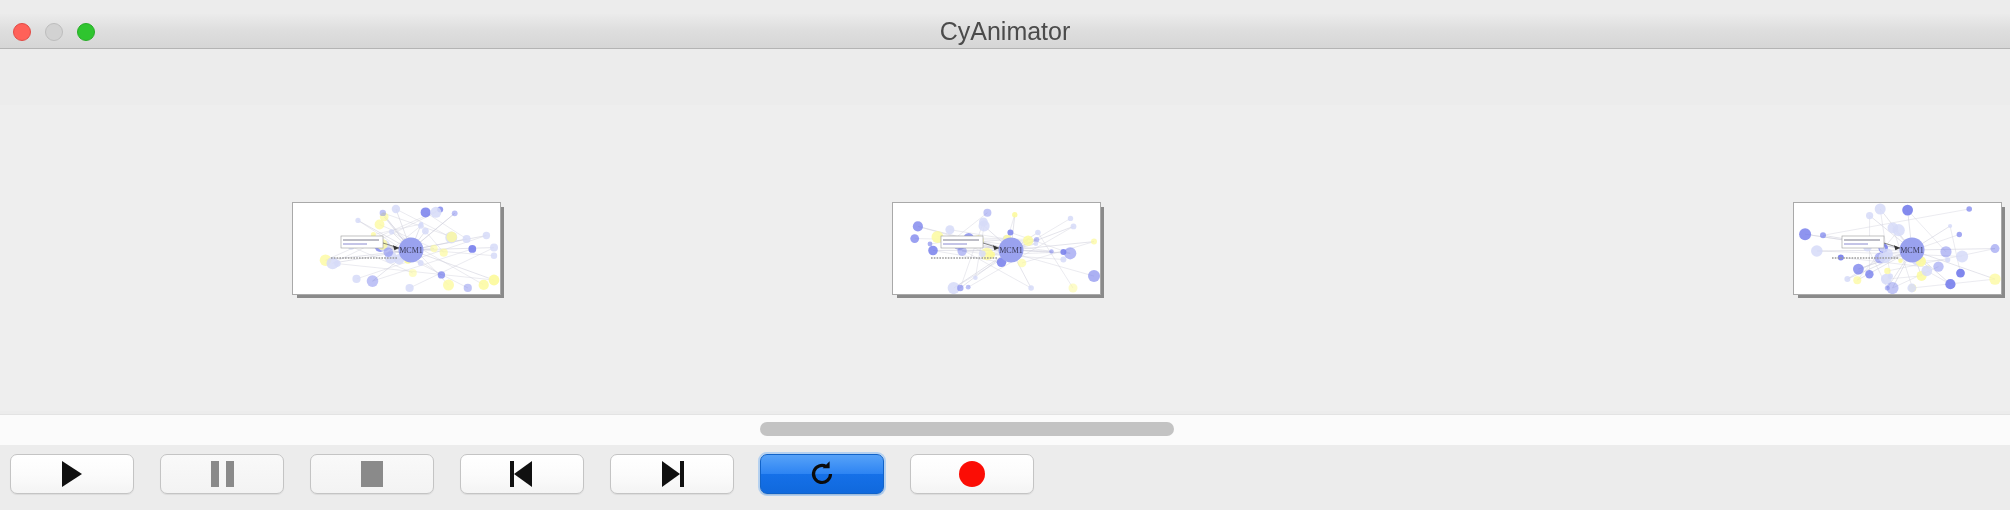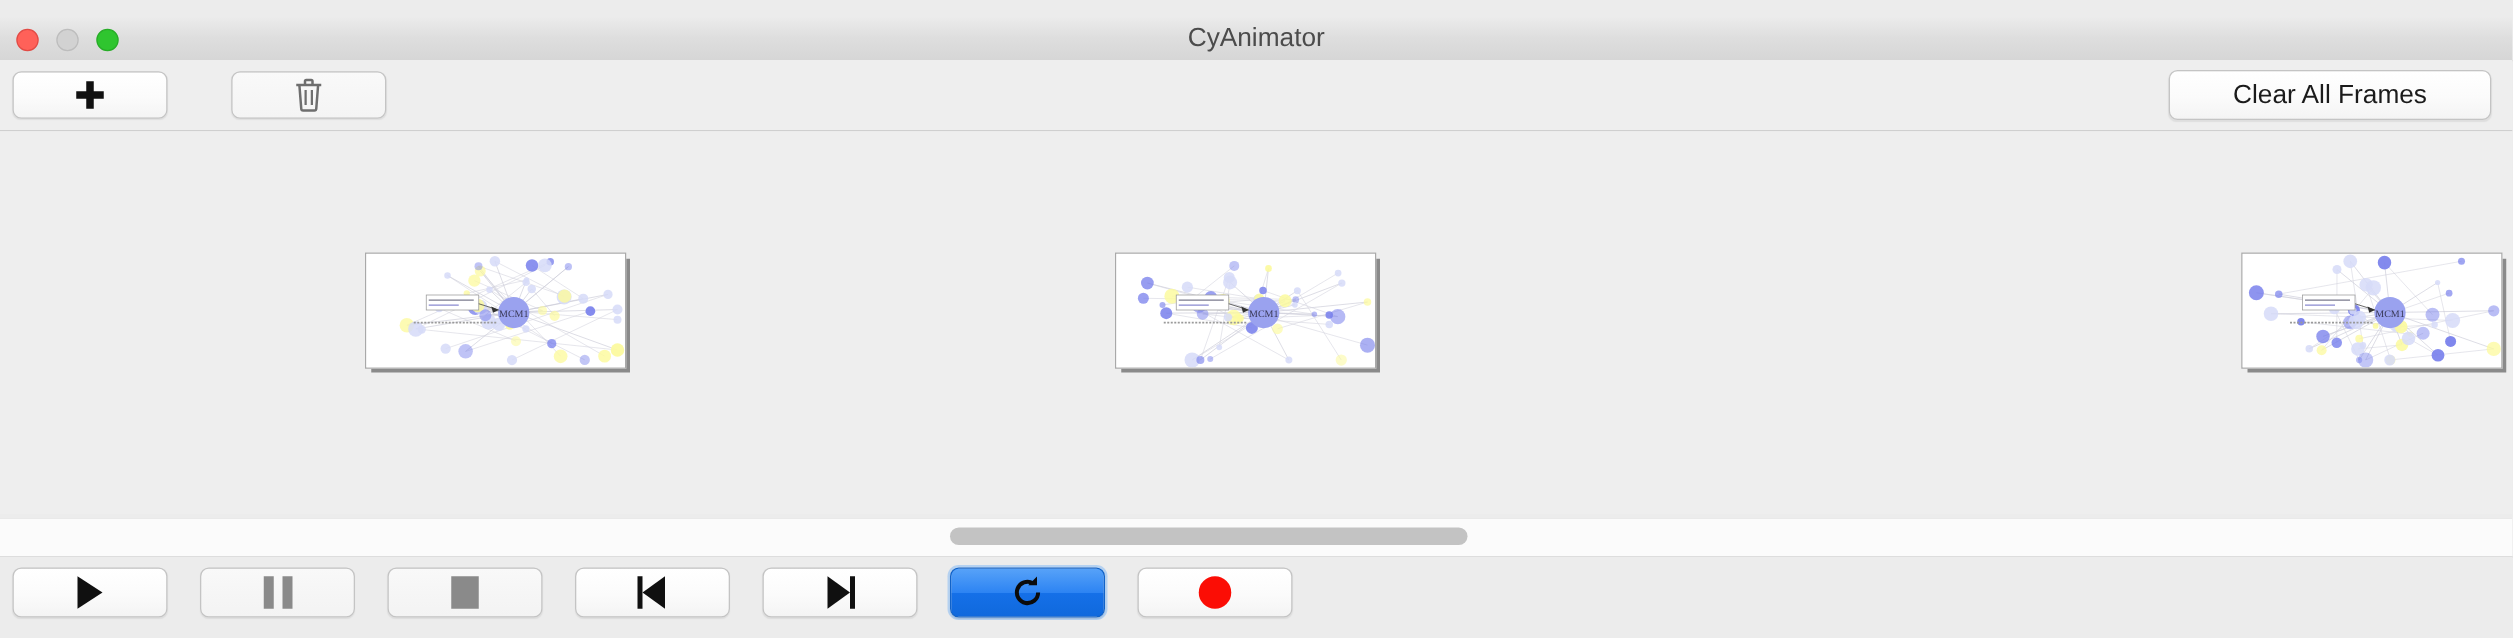--- a/index.html
+++ b/index.html
@@ -25,21 +25,21 @@
     background:linear-gradient(to bottom,#ebebeb 0%,#dedede 48%,#d6d6d6 100%);
     border-bottom:1px solid #b4b4b4;
   }
   .lights{position:absolute;left:13px;top:9px;display:flex;gap:14px;}
   .light{width:18px;height:18px;border-radius:50%;box-sizing:border-box;}
   .light.red{background:#ff6159;border:1px solid #e24b45;}
   .light.yellow{background:#d2d2d2;border:1px solid #bdbdbd;}
   .light.green{background:#2fc52f;border:1px solid #27ad27;}
   .wintitle{
     position:absolute;left:0;top:0;width:2010px;height:34px;
-    line-height:34px;text-align:center;font-size:21px;color:#4b4b4b;
+    line-height:34px;text-align:center;font-size:25px;color:#4b4b4b;
   }
 
   
   .toolbar{
     position:absolute;left:0;top:48px;width:2010px;height:56px;
     background:#eeeeee;border-bottom:1px solid #cfcfcf;
   }
   .btn{
     position:absolute;box-sizing:border-box;
     border:1px solid #c4c4c4;border-radius:7px;
@@ -131,36 +131,20 @@
 
   <div class="titlebar">
     <div class="lights">
       <div class="light red"></div>
       <div class="light yellow"></div>
       <div class="light green"></div>
     </div>
     <div class="wintitle">CyAnimator</div>
   </div>
 
-  <div class="toolbar">
-    <div class="btn" id="addFrameBtn">
-      <span class="plus"></span>
-    </div>
-    <div class="btn flat" id="delFrameBtn">
-      <svg width="24" height="28" viewBox="0 0 24 28">
-        <path d="M2 6 H22" stroke="#6e6e6e" stroke-width="2" fill="none"></path>
-        <path d="M9 6 V3 a1 1 0 0 1 1 -1 h4 a1 1 0 0 1 1 1 V6" stroke="#6e6e6e" stroke-width="2" fill="none"></path>
-        <path d="M4.5 6 L6 25 a1.5 1.5 0 0 0 1.5 1.4 h9 A1.5 1.5 0 0 0 18 25 L19.5 6" stroke="#6e6e6e" stroke-width="2" fill="none"></path>
-        <path d="M9.5 10 V22 M14.5 10 V22" stroke="#6e6e6e" stroke-width="1.8" fill="none"></path>
-      </svg>
-    </div>
-    <div class="btn" id="clearAllBtn">
-      <span>Clear All Frames</span>
-    </div>
-  </div>
 
   <div class="tl-panel">
     <div class="tl-inner" id="tlInner">
         <div class="frame" style="left: 1793px;">
           <div class="shadow"></div>
           <div class="thumb">
             <svg class="netsvg" viewBox="0 0 207 91" xmlns="http://www.w3.org/2000/svg">
               <rect width="207" height="91" fill="#ffffff"></rect>
               <line x1="118" y1="47" x2="122.7" y2="57.6" stroke="#c9c9d6" stroke-width="0.5"></line>
               <line x1="22.8" y1="48.0" x2="168.1" y2="53.4" stroke="#d2d2dd" stroke-width="0.45"></line>

